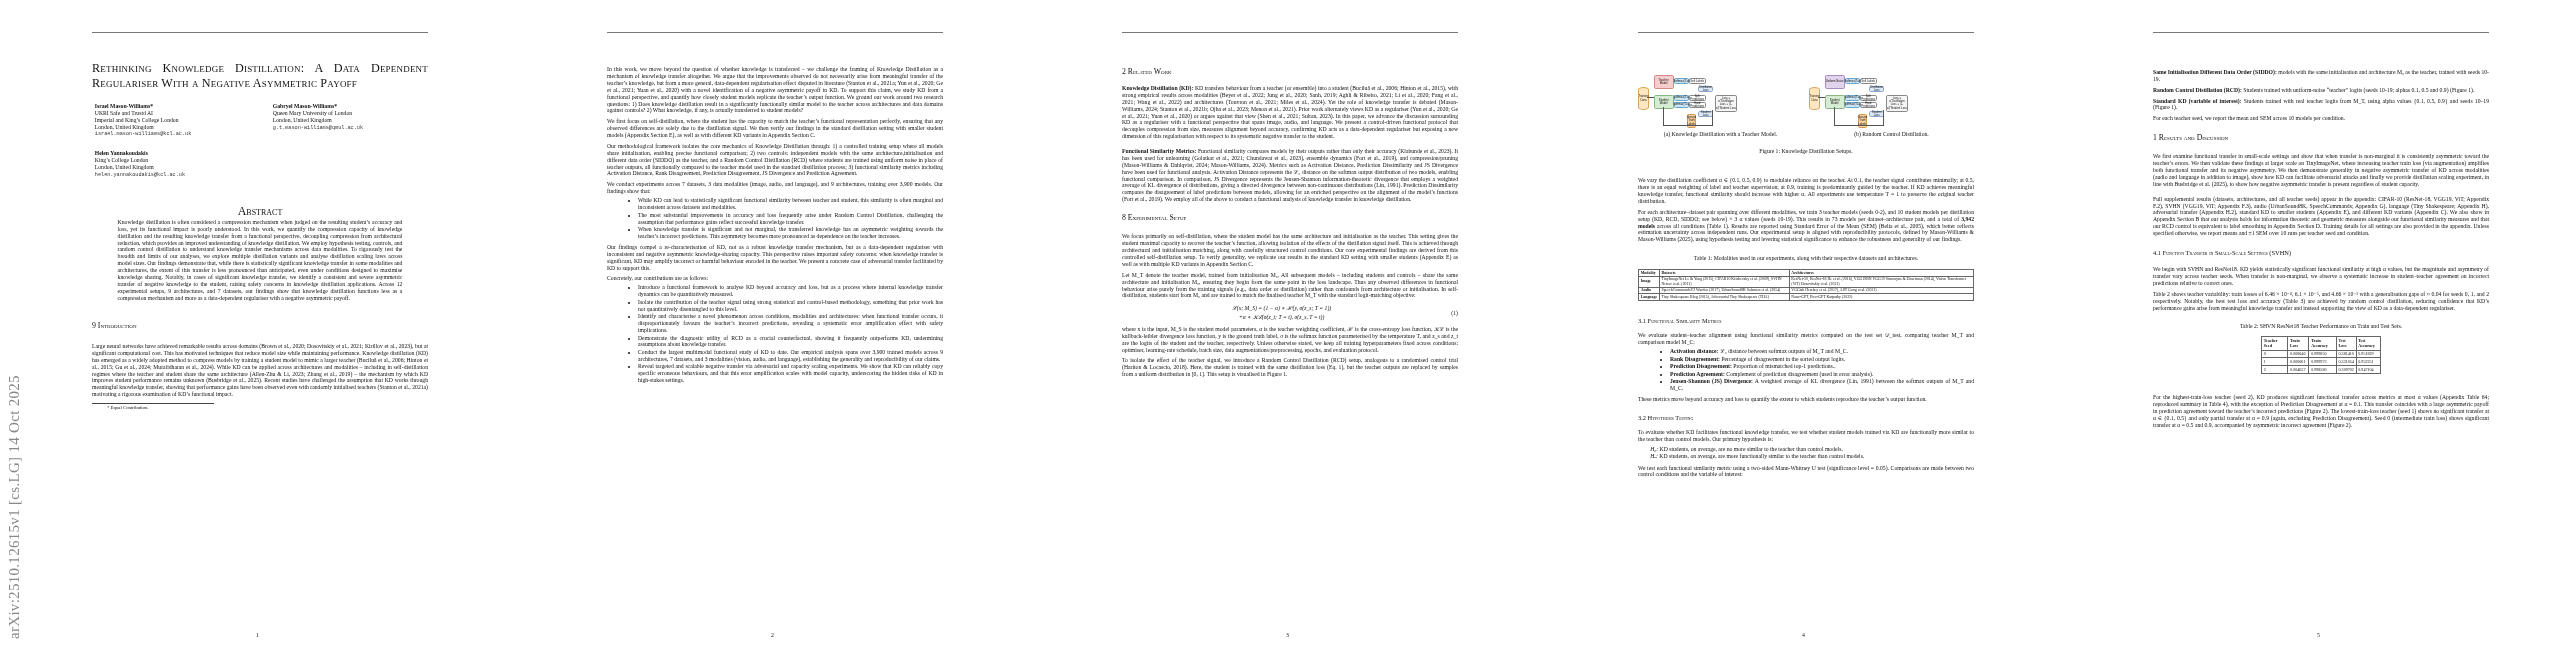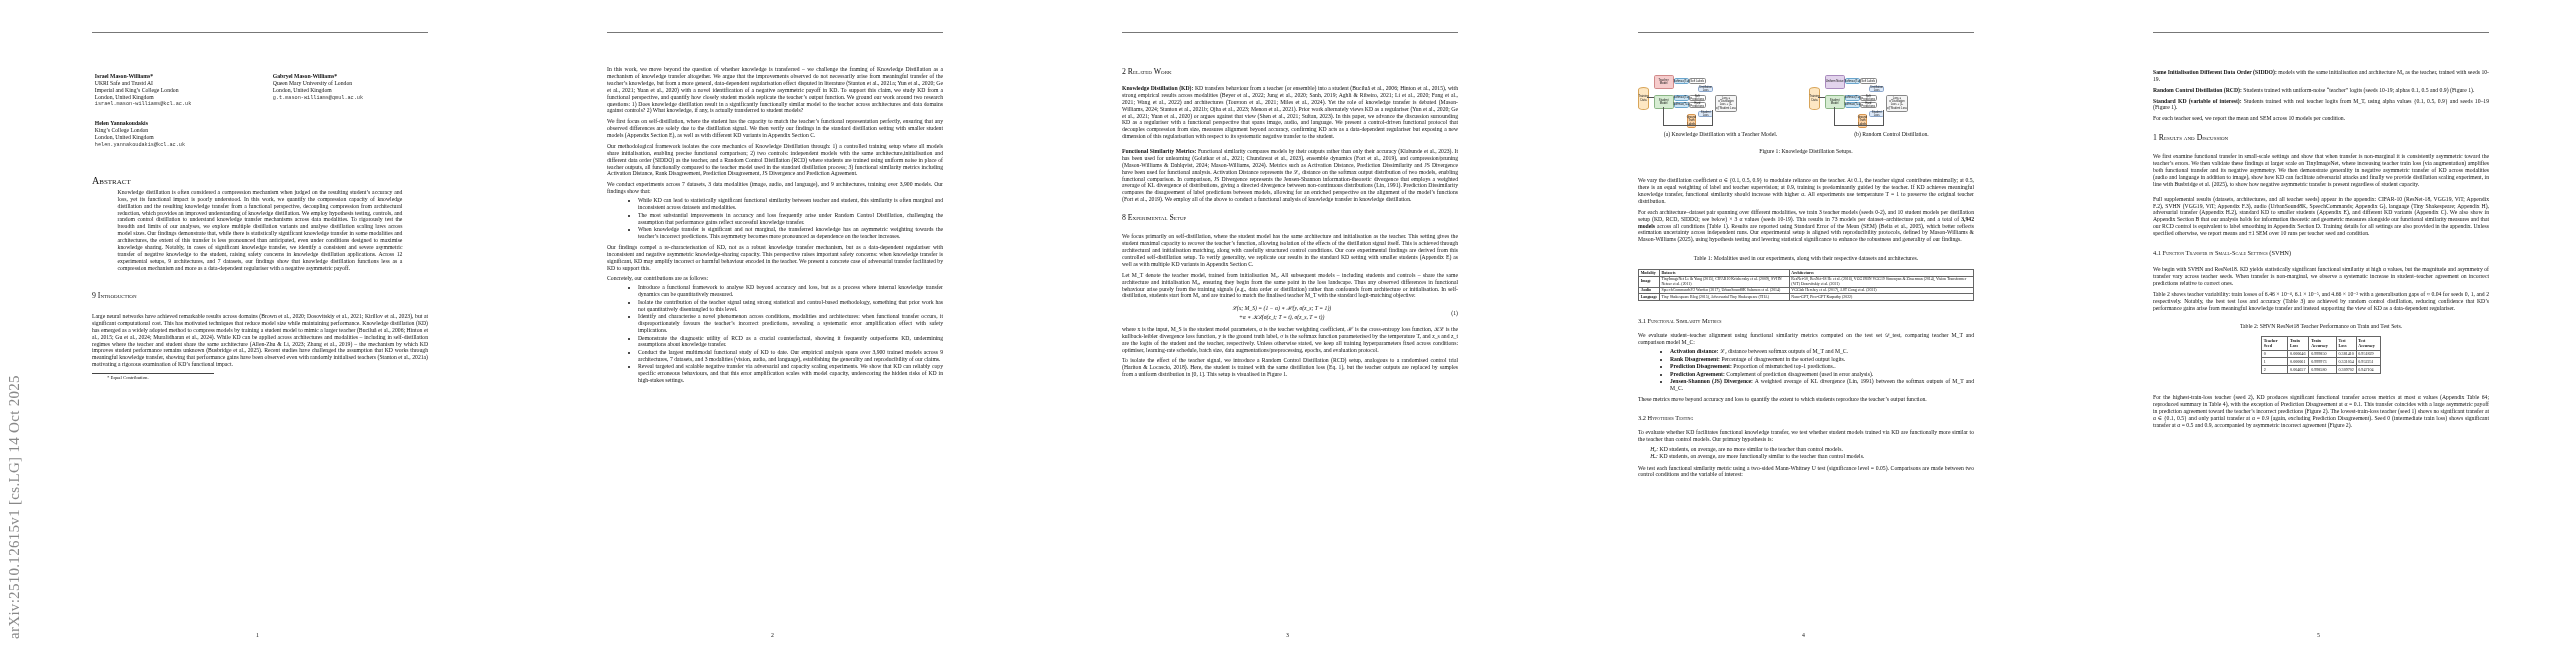--- a/index.html
+++ b/index.html
@@ -11,21 +11,21 @@
   .pnum{position:absolute;top:632px;width:515px;text-align:center;font-size:5.8px;}
   h1.title{font-size:12.2px;line-height:15px;font-weight:normal;margin:0;font-variant:small-caps;letter-spacing:0.2px;text-align:justify;text-align-last:left;}
   h2{font-size:7.8px;font-weight:normal;font-variant:small-caps;margin:0;}
   h3{font-size:6.4px;font-weight:normal;font-variant:small-caps;margin:0;}
   .mono{font-family:"Liberation Mono","DejaVu Sans Mono",monospace;font-size:5.2px;color:#333;}
   .author{font-size:5.7px;line-height:6.8px;}
   .author b{font-weight:bold;}
   ul{margin:2.2px 0 3.9px 0;padding-left:31px;}
   ul li{margin:0 0 0.6px 0;}
   .arxiv{position:absolute;left:5.6px;top:639px;transform:rotate(-90deg);transform-origin:0 0;font-family:"Liberation Serif","DejaVu Serif",serif;font-size:15px;color:#888;white-space:nowrap;letter-spacing:0.3px;}
-  .abstract-head{text-align:left;font-size:10px;font-variant:small-caps;margin:0 0 4.4px 0;}
+  .abstract-head{text-align:center;font-size:12px;font-variant:small-caps;margin:0 0 4.4px 0;}
   .abstract{margin:0 25.6px;}
   .footnote-rule{width:122px;border-top:0.6px solid #444;margin:4.4px 0 1.7px 0;}
   .footnote{font-size:4.8px;padding-left:15px;}
   table.t{border-collapse:collapse;font-size:3.9px;line-height:4.4px;}
   table.t td,table.t th{border:0.6px solid #666;padding:0.6px 1.7px;text-align:left;vertical-align:middle;}
   table.t th{font-weight:bold;}
   .fig{display:flex;justify-content:space-between;}
   .subfig{width:165px;}
   .diagram{position:relative;width:165px;height:58px;}
   .box{position:absolute;border:0.6px solid #888;border-radius:1.7px;font-family:"Liberation Sans","DejaVu Sans",sans-serif;font-size:2.8px;display:flex;align-items:center;justify-content:center;text-align:center;line-height:3.3px;}
@@ -37,20 +37,21 @@
   .hyp{padding-left:12.2px;margin:1.1px 0 4.4px 0;}
   .line{position:absolute;background:#555;}
 </style>
 </head>
 <body>
 
 <div class="page" style="left:0;">
   <div class="arxiv">arXiv:2510.12615v1  [cs.LG]  14 Oct 2025</div>
   <div class="topline"></div>
   <div class="col" style="top:61px;">
+    <h1 class="title">Rethinking Knowledge Distillation: A Data Dependent Regulariser With a Negative Asymmetric Payoff</h1>
     <div style="display:flex;margin:12.2px 0 0 2.8px;">
       <div class="author" style="width:178px;">
         <b>Israel Mason-Williams*</b><br>
         <span>UKRI Safe and Trustd AI</span><br>
         <span>Imperial and King’s College London</span><br>
         <span>London, United Kingdom</span><br>
         <span class="mono">israel.mason-williams@kcl.ac.uk</span>
       </div>
       <div class="author">
         <b>Gabryel Mason-Williams*</b><br>

